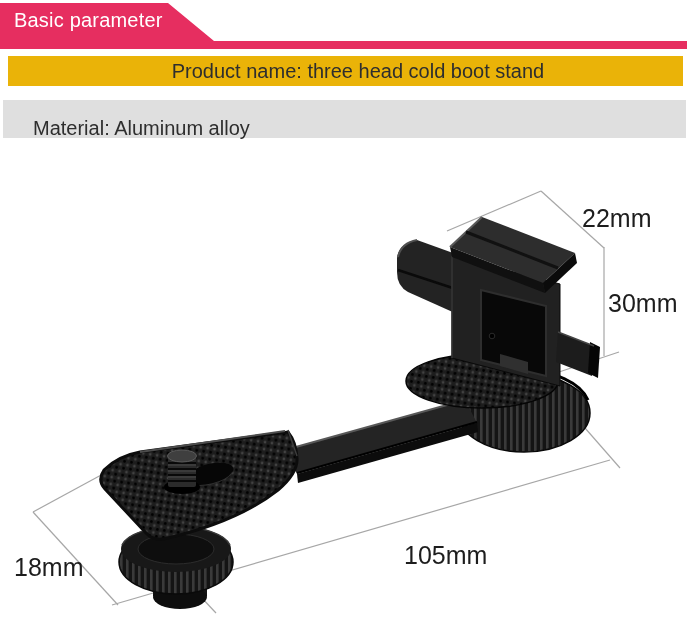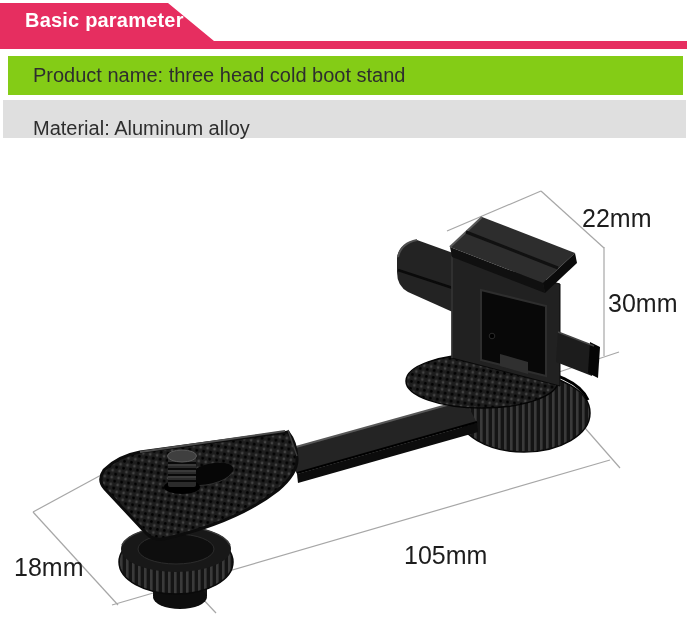--- a/index.html
+++ b/index.html
@@ -7,27 +7,27 @@
     position:relative; width:689px; height:620px; background:#ffffff;
     font-family:"Liberation Sans", sans-serif; overflow:hidden;
   }
   
   .header-tab {
     position:absolute; left:0; top:3px; width:687px; height:46px;
     background:#e62e60;
     clip-path: polygon(0 0, 168px 0, 214px 38px, 687px 38px, 687px 46px, 0 46px);
   }
   .header-title {
-    position:absolute; left:25px; top:9px;
-    color:#ffffff; font-size:20px; font-weight:bold; letter-spacing:0.2px;
+    position:absolute; left:14px; top:9px;
+    color:#ffffff; font-size:20px; font-weight:normal; letter-spacing:0.2px;
   }
   
   .spec-row1 {
-    position:absolute; left:8px; top:56px; width:675px; height:39px;
-    background:#84cc16; display:flex; align-items:center;
+    position:absolute; left:8px; top:56px; width:675px; height:30px;
+    background:#eab308; display:flex; align-items:center;justify-content:center;
   }
   .spec-row2 {
     position:absolute; left:3px; top:100px; width:683px; height:38px;
     background:#dfdfdf; display:flex; align-items:center;
   }
   .spec-text {
     color:#2e2e2e; font-size:20px; white-space:nowrap;
   }
   .spec-row1 .name { margin-left:25px; }
   .spec-row1 .weight { position:absolute; left:472px; }

